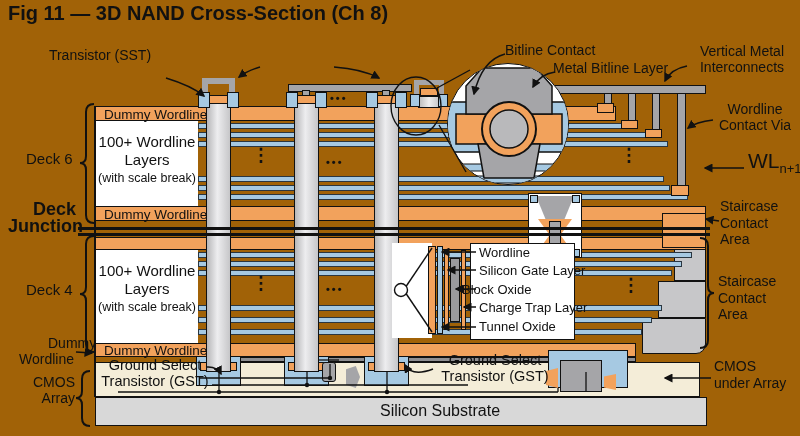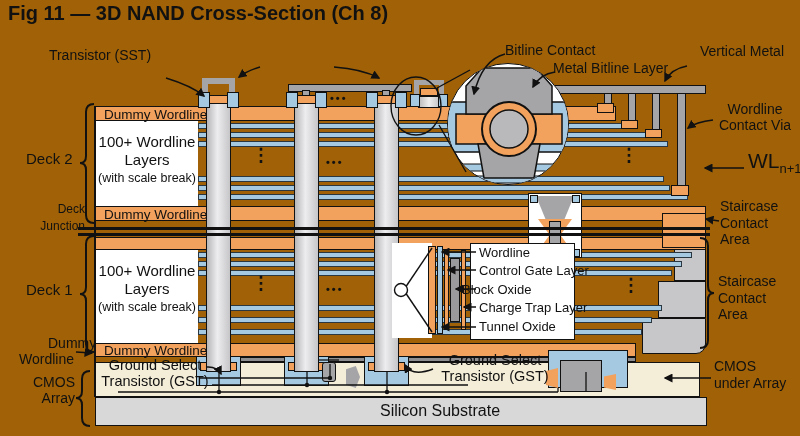--- a/index.html
+++ b/index.html
@@ -181,32 +181,33 @@
   </div>
 
   <div class="whitebox" style="left:392px;top:243px;width:40px;height:95px;z-index:6;"></div>
   <div class="abs" style="left:428px;top:246px;width:8px;height:88px;background:var(--orange);border:1px solid #111;z-index:6;"></div>
   <div class="abs" style="left:437px;top:246px;width:6px;height:88px;background:var(--blue);border:1px solid #111;z-index:6;"></div>
   <div class="abs" style="left:444px;top:250px;width:5px;height:80px;background:var(--orange);border:1px solid #111;z-index:6;"></div>
   <div class="abs" style="left:450px;top:258px;width:10px;height:64px;background:#9a9a9d;border:1px solid #111;z-index:6;"></div>
   <div class="abs" style="left:461px;top:250px;width:5px;height:80px;background:var(--orange);border:1px solid #111;z-index:6;"></div>
   <div class="abs" style="left:470px;top:243px;width:105px;height:97px;background:#fff;border:1.4px solid #111;z-index:6;"></div>
   <div class="detlbl" style="left:479px;top:245px;">Wordline</div>
-  <div class="detlbl" style="left:479px;top:263px;">Control Gate Layer</div>
+  <div class="detlbl" style="left:479px;top:263px;">Silicon Gate Layer</div>
   <div class="detlbl" style="left:462px;top:282px;">Block Oxide</div>
   <div class="detlbl" style="left:479px;top:300px;">Charge Trap Layer</div>
   <div class="detlbl" style="left:479px;top:319px;">Tunnel Oxide</div>
 
   <div class="lbl" style="left:30px;top:47px;width:140px;text-align:center;">
     <span style="display:block;">Transistor (SST)</span>
   </div>
   <div class="lbl" style="left:505px;top:42px;">Bitline Contact</div>
   <div class="lbl" style="left:553px;top:60px;">Metal Bitline Layer</div>
   <div class="lbl" style="left:686px;top:43px;width:112px;text-align:center;">
     <span style="display:block;">Vertical Metal</span>
+    <span style="display:block;">Interconnects</span>
   </div>
   <div class="lbl" style="left:712px;top:101px;width:86px;text-align:center;">
     <span style="display:block;">Wordline</span>
     <span style="display:block;">Contact Via</span>
   </div>
   <div class="lbl" style="left:748px;top:153px;font-size:21px;">
     <span>WL</span><span style="font-size:13px;vertical-align:-5px;">n+1</span>
   </div>
   <div class="lbl" style="left:720px;top:198px;line-height:16.5px;">
     <span style="display:block;">Staircase</span>
@@ -215,26 +216,26 @@
   </div>
   <div class="lbl" style="left:718px;top:273px;line-height:16.5px;">
     <span style="display:block;">Staircase</span>
     <span style="display:block;">Contact</span>
     <span style="display:block;">Area</span>
   </div>
   <div class="lbl" style="left:714px;top:358px;line-height:17px;">
     <span style="display:block;">CMOS</span>
     <span style="display:block;">under Array</span>
   </div>
-  <div class="lbl" style="left:26px;top:151px;font-size:15px;">Deck 2</div>
-  <div class="lbl" style="left:8px;top:201px;width:68px;text-align:right;font-weight:normal;font-size:12px;line-height:17px;margin-left:9px;">
+  <div class="lbl" style="left:26px;top:151px;font-size:15px;">Deck 6</div>
+  <div class="lbl" style="left:8px;top:201px;width:68px;text-align:right;font-weight:bold;font-size:18px;line-height:17px;">
     <span style="display:block;">Deck</span>
     <span style="display:block;">Junction</span>
   </div>
-  <div class="lbl" style="left:26px;top:282px;font-size:15px;">Deck 1</div>
+  <div class="lbl" style="left:26px;top:282px;font-size:15px;">Deck 4</div>
   <div class="lbl" style="left:0px;top:336px;width:74px;text-align:right;line-height:15.5px;">
     <span style="display:block;padding-left:48px;">Dummy</span>
     <span style="display:block;">Wordline</span>
   </div>
   <div class="lbl" style="left:0px;top:374px;width:75px;text-align:right;line-height:16px;">
     <span style="display:block;">CMOS</span>
     <span style="display:block;">Array</span>
   </div>
 
   <svg class="overlay" width="800" height="436">

